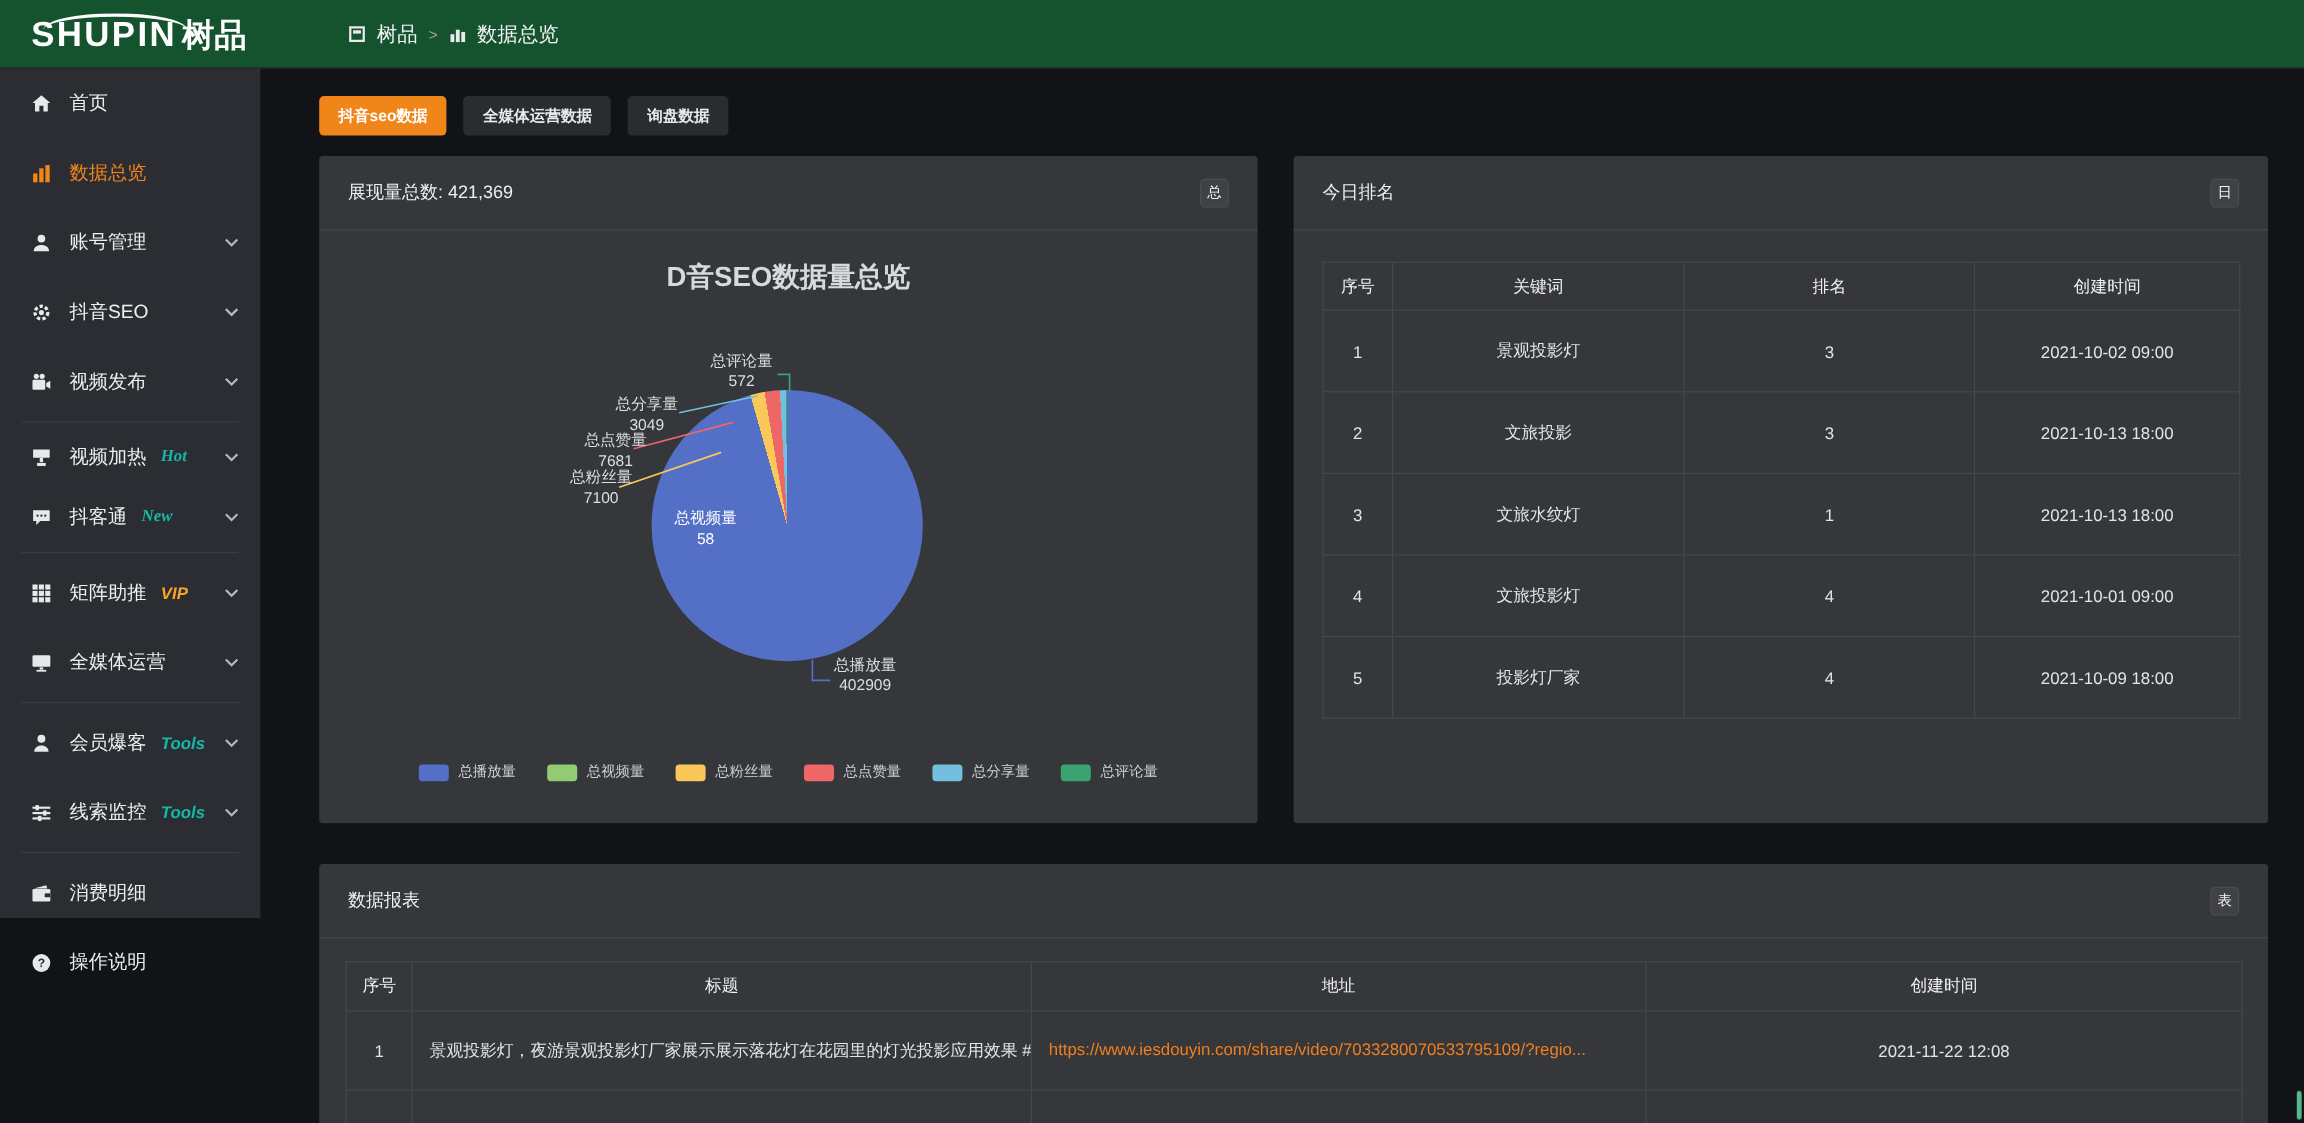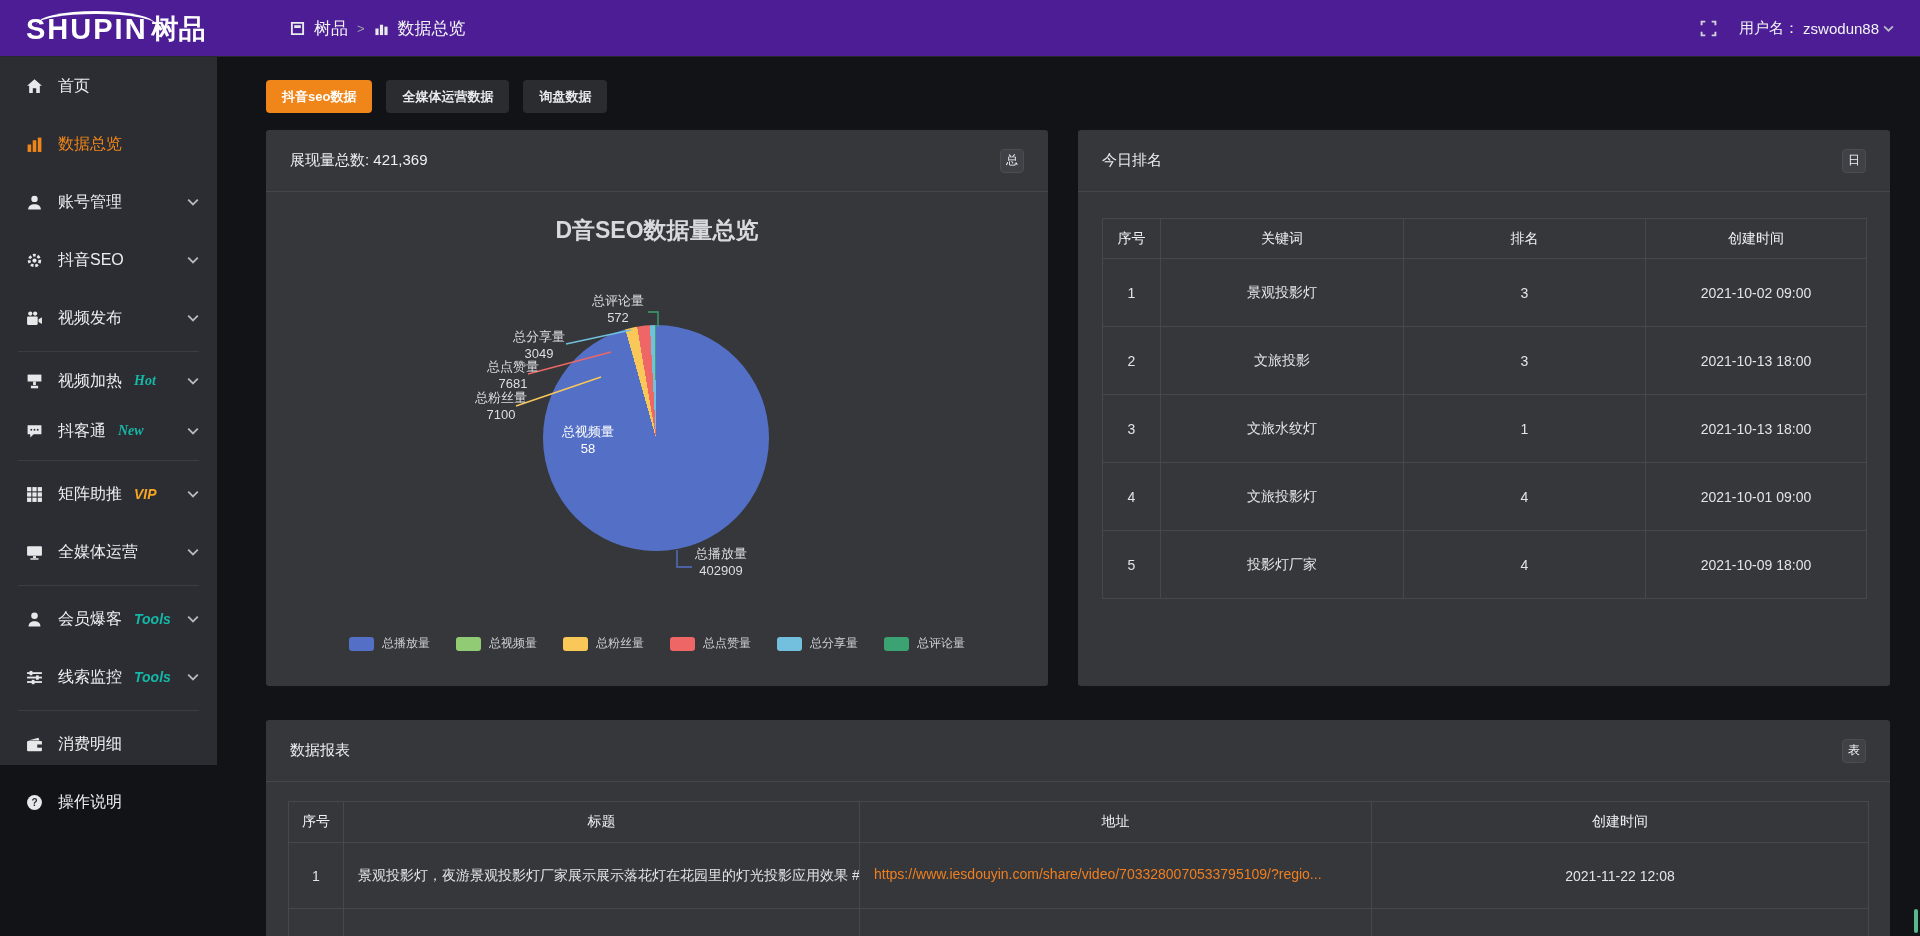--- a/index.html
+++ b/index.html
@@ -1,21 +1,21 @@
 <!DOCTYPE html>
 <html><head>
 <meta charset="utf-8">
 <style>
   * { margin:0; padding:0; box-sizing:border-box; }
   html,body { width:1920px; height:936px; overflow:hidden; background:#121316;
     font-family:"Liberation Sans","DejaVu Sans",sans-serif; color:#e3e5e8; }
 
   
   .topbar { position:absolute; left:0; top:0; width:1920px; height:57px;
-    background:#4c1d95; border-bottom:1px solid #26282c; z-index:5; }
+    background:#14532d; border-bottom:1px solid #26282c; z-index:5; }
   .logo { position:absolute; left:26px; top:9px; display:flex; align-items:flex-end; }
   .logo-arc { position:absolute; left:10px; top:2px; width:120px; height:14px;
     border-top:3px solid #fdfdfd; border-radius:50% / 100% 100% 0 0; }
   .logo-en { font-size:29px; font-weight:bold; letter-spacing:2px; color:#fdfdfd; line-height:40px; }
   .logo-cn { font-size:27px; font-weight:bold; color:#fdfdfd; line-height:40px; margin-left:4px; }
   .breadcrumb { position:absolute; left:290px; top:0; height:57px; display:flex; align-items:center; gap:9px; font-size:17px; color:#f2f3f5; }
   .bc-icon { display:inline-flex; color:#e8eaec; }
   .bc-sep { color:#9ea1a7; font-size:13px; }
   .top-right { position:absolute; right:26px; top:0; height:57px; display:flex; align-items:center; gap:22px; }
   .fs-icon { color:#cfd2d6; display:inline-flex; cursor:pointer; }
@@ -123,36 +123,20 @@
     <span class="bc-sep">&gt;</span>
     <span class="bc-icon">
       <svg width="15" height="15" viewBox="0 0 16 16" fill="currentColor">
           <rect x="1.5" y="8" width="3.4" height="7"></rect>
           <rect x="6.3" y="4" width="3.4" height="11"></rect>
           <rect x="11.1" y="6" width="3.4" height="9"></rect>
         </svg>
     </span>
     <span>数据总览</span>
   </div>
-  <div class="top-right">
-    <span class="fs-icon">
-      <svg width="17" height="17" viewBox="0 0 16 16" fill="none" stroke="currentColor" stroke-width="1.8">
-          <path d="M1.5 5V1.5H5M11 1.5h3.5V5M14.5 11v3.5H11M5 14.5H1.5V11"></path>
-        </svg>
-    </span>
-    <span class="user-entry">
-      <span>用户名：</span>
-        <span>zswodun88</span>
-      <span class="chev">
-        <svg width="11" height="7" viewBox="0 0 10 6" fill="none" stroke="currentColor" stroke-width="1.6">
-            <path d="M1 1l4 4 4-4"></path>
-          </svg>
-      </span>
-    </span>
-  </div>
 </div>
 
 <div class="sidebar">
   <div class="side-item">
     <span class="s-icon">
         <svg width="17" height="17" viewBox="0 0 16 16" fill="currentColor">
           <path d="M8 1.2 15 7.4h-2v6.6H9.6V9.6H6.4V14H3V7.4H1z"></path>
         </svg>
       </span>
     <span class="s-label">首页</span>

